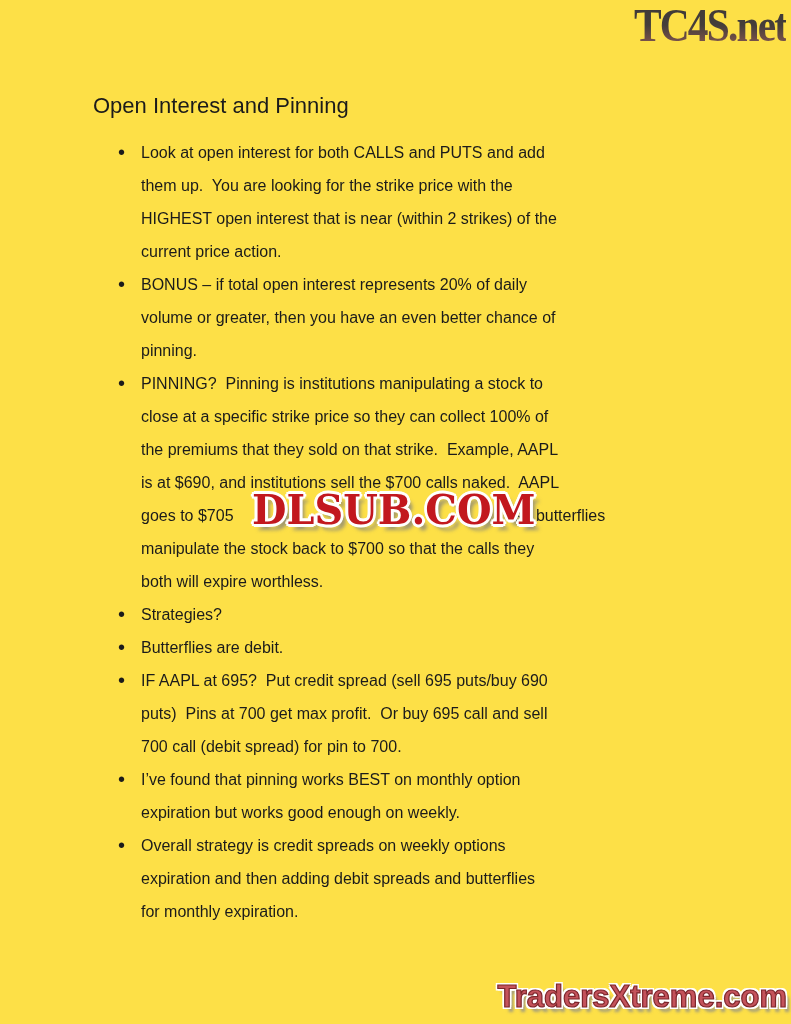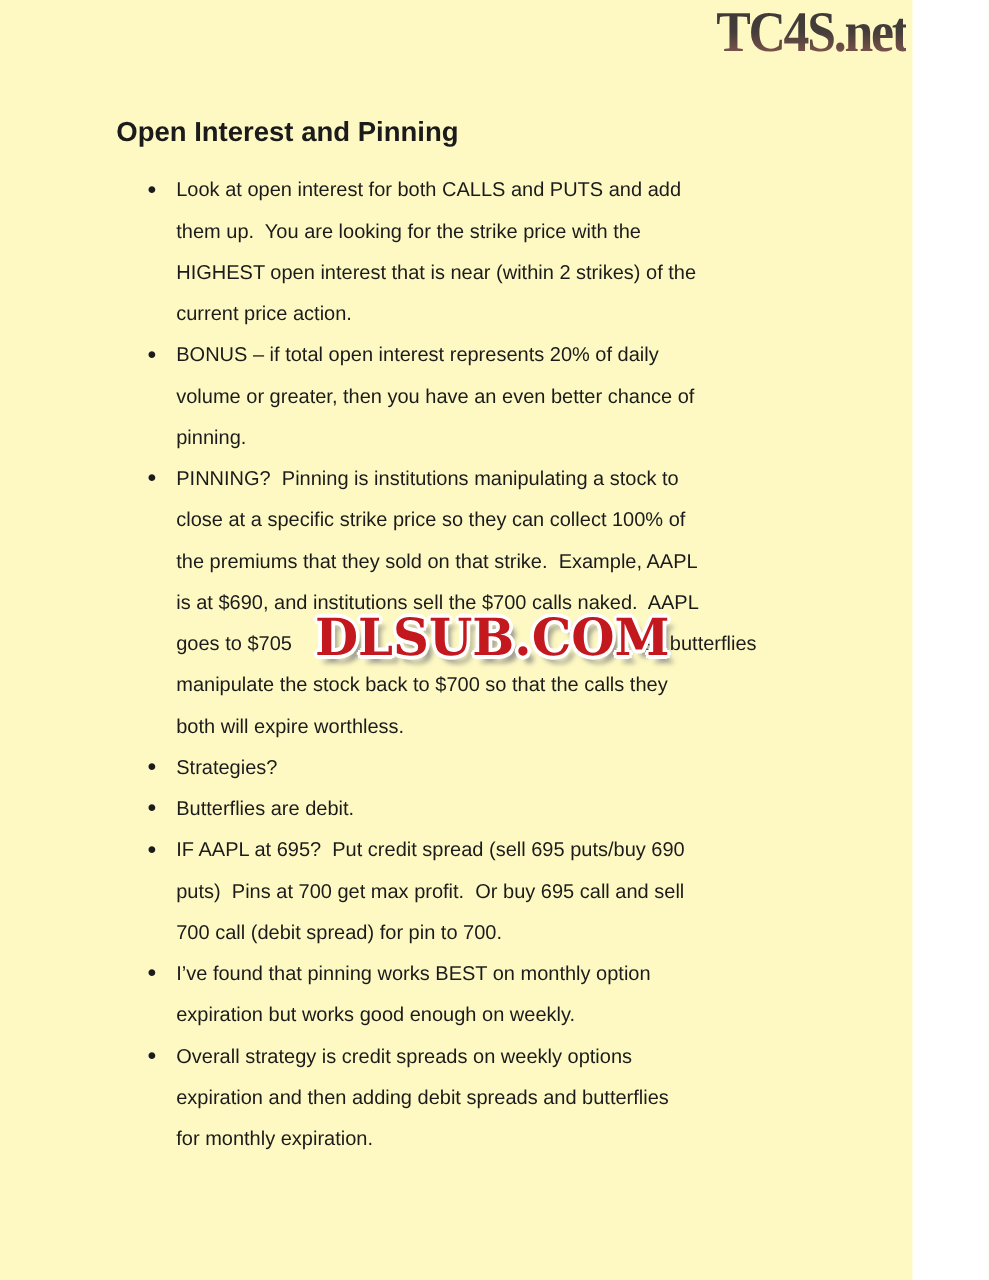--- a/index.html
+++ b/index.html
@@ -1,42 +1,42 @@
 <!DOCTYPE html>
 <html style="--body-text: #1b1b1b; --top-logo-gradient-top: #3e3937; --top-logo-gradient-bottom: #956158; --watermark-red: #c2181e; --bottom-logo-fill: #c4535b; --bottom-logo-outline: #7d262b;"><head>
 <meta charset="utf-8">
 <style>
   html,body{margin:0;padding:0;}
   body{
     width:791px;height:1024px;background:#ffffff;overflow:hidden;
     font-family:"Liberation Sans","DejaVu Sans",sans-serif;
   }
   .page{
-    position:relative;width:730px;height:1024px;background:#fef9c3;
+    position:relative;width:791px;height:1024px;background:#fde047;
     color:var(--body-text,#1b1b1b);
   }
 
   
   .top-logo{
     position:absolute;top:2px;right:5px;
     font-family:"Liberation Serif","DejaVu Serif",serif;
     font-weight:bold;font-size:46px;line-height:48px;letter-spacing:-2px;
     transform:scaleX(.90);transform-origin:100% 50%;
     background:linear-gradient(180deg,
       var(--top-logo-gradient-top,#3e3937) 0%,
       #443d3a 48%, #6b4c45 74%,
       var(--top-logo-gradient-bottom,#956158) 100%);
     -webkit-background-clip:text;background-clip:text;
     color:transparent;
   }
 
   
   .title{
     position:absolute;top:92px;left:93px;margin:0;
-    font-size:22px;font-weight:bold;line-height:28px;
+    font-size:22px;font-weight:normal;line-height:28px;
     color:var(--body-text,#1b1b1b);
   }
 
   
   .bullets{
     position:absolute;top:136px;left:118px;margin:0;padding:0;
     list-style:none;font-size:16px;line-height:33px;
   }
   .bullet{position:relative;padding-left:23px;}
   .bullet::before{
@@ -118,13 +118,14 @@
       </li>
       <li class="bullet">
         <div class="line">Overall strategy is credit spreads on weekly options</div>
         <div class="line">expiration and then adding debit spreads and butterflies</div>
         <div class="line">for monthly expiration.</div>
       </li>
     </ul>
 
   <div class="watermark">DLSUB.COM</div>
 
+  <div class="bottom-logo">TradersXtreme.com</div>
 </div>
 
 </body></html>

